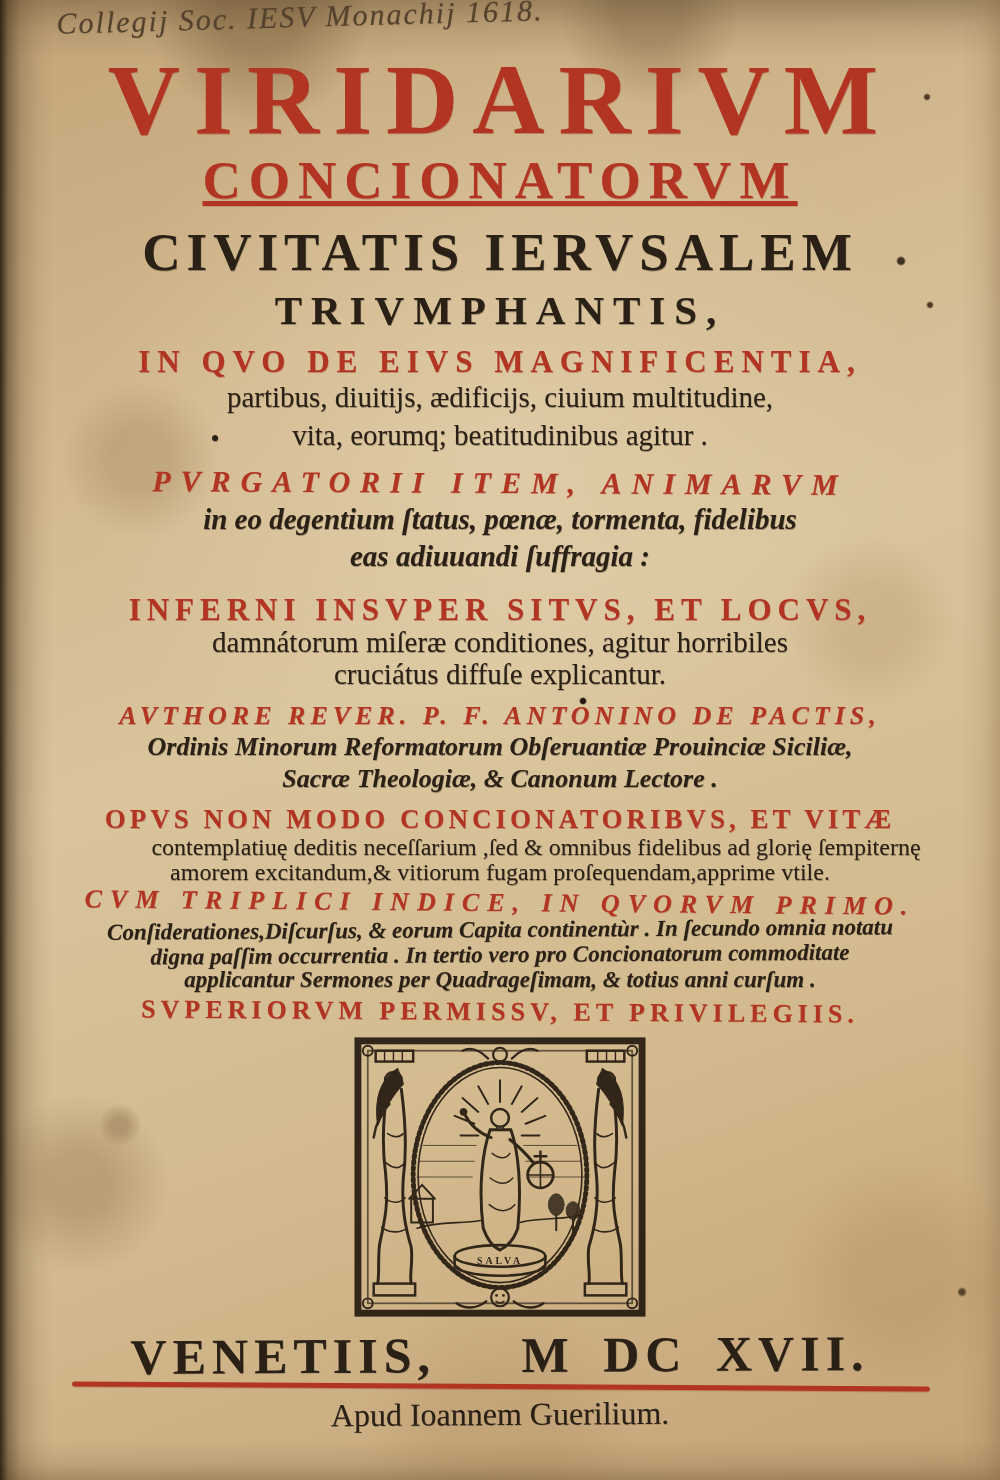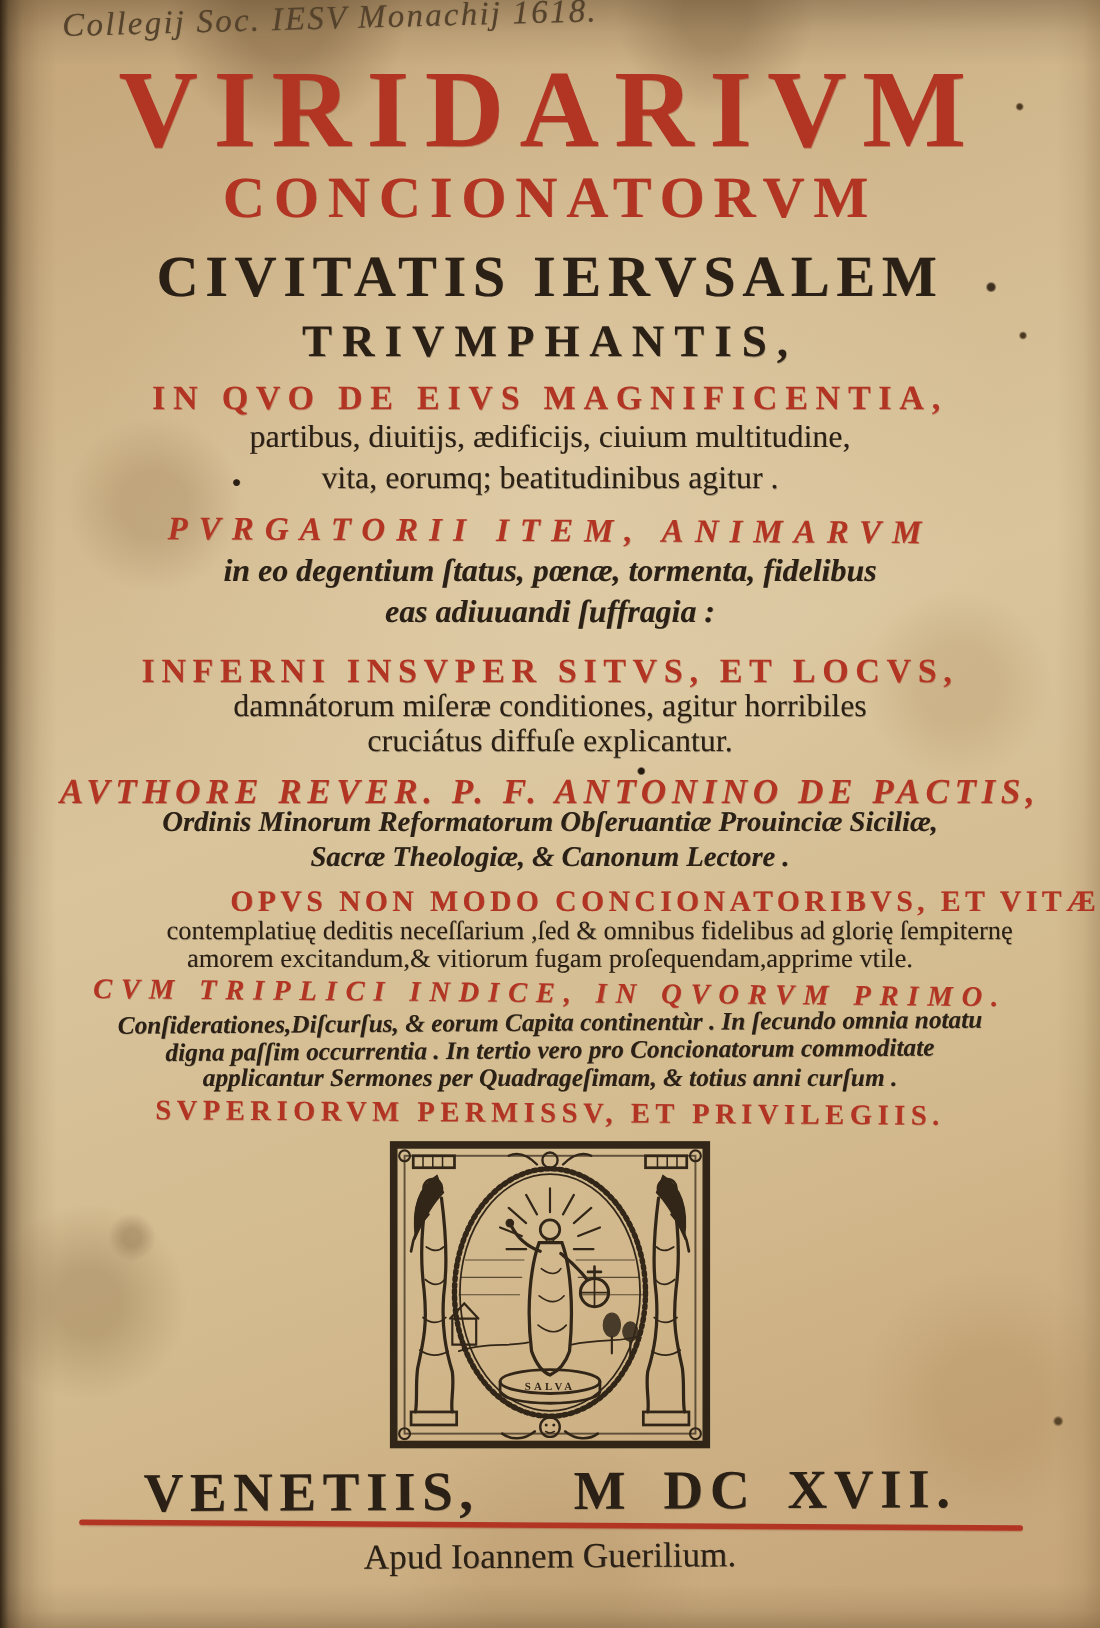--- a/index.html
+++ b/index.html
@@ -35,37 +35,37 @@
   .line{position:absolute;left:0;width:100%;text-align:center;white-space:pre;}
   .ink{color:#2a2015;text-shadow:.5px .5px 0 rgba(42,32,21,.35);}
   .red{color:#b23524;text-shadow:.5px .6px 0 rgba(150,40,25,.38);}
   .it{font-style:italic;}
   .b{font-weight:bold;}
 
   .handwriting{top:6px;left:70px;width:600px;text-align:center;font-size:30px;
     font-style:italic;color:#54422c;transform:rotate(-1.6deg);letter-spacing:2px;
     text-shadow:0 0 1px rgba(84,66,44,.5);}
   .t-main{top:50px;font-size:100px;letter-spacing:14px;line-height:1;}
-  .t-sub{top:150px;font-size:53px;letter-spacing:8px;}
+  .t-sub{top:150px;font-size:53px;letter-spacing:8px;text-decoration:underline;}
   .t-civ{top:222px;font-size:53px;letter-spacing:6px;}
   .t-tri{top:286px;font-size:41px;letter-spacing:9px;}
   .h-arg{top:344px;font-size:31px;letter-spacing:7px;}
   .arg1{top:381px;font-size:29px;}
   .arg2{top:419px;font-size:29px;}
   .bullet{top:424px;left:205px;width:20px;font-size:26px;}
   .h-pur{top:466px;font-size:30px;letter-spacing:10px;transform:rotate(.3deg);}
   .pur1{top:503px;font-size:29px;}
   .pur2{top:540px;font-size:29px;}
   .h-inf{top:592px;font-size:31px;letter-spacing:6px;}
   .inf1{top:626px;font-size:29px;}
   .inf2{top:658px;font-size:29px;}
-  .h-aut{top:701px;font-size:32px;letter-spacing:5px;text-align:center;}
+  .h-aut{top:701px;font-size:26px;letter-spacing:5px;text-align:center;}
   .aut1{top:732px;font-size:26px;}
   .aut2{top:764px;font-size:26px;}
-  .h-opv{top:804px;font-size:27px;letter-spacing:4px;text-align:right;}
+  .h-opv{top:804px;font-size:27px;letter-spacing:4px;}
   .opv1{top:834px;font-size:24px;padding-left:36px;}
   .opv2{top:859px;font-size:24px;}
   .h-ind{top:888px;font-size:26px;letter-spacing:8px;transform:rotate(.5deg);}
   .ind1{top:917px;font-size:23px;transform:rotate(-.4deg);}
   .ind2{top:942px;font-size:23px;transform:rotate(-.4deg);}
   .ind3{top:967px;font-size:23px;}
   .perm{top:997px;font-size:26px;letter-spacing:5px;transform:rotate(.4deg);}
   .device{position:absolute;left:352px;top:1034px;width:296px;height:288px;}
   .venetiis{top:1326px;font-size:50px;letter-spacing:6px;word-spacing:10px;transform:rotate(-.3deg);}
   .rule{position:absolute;left:72px;top:1384px;width:858px;height:5px;background:#b23524;

